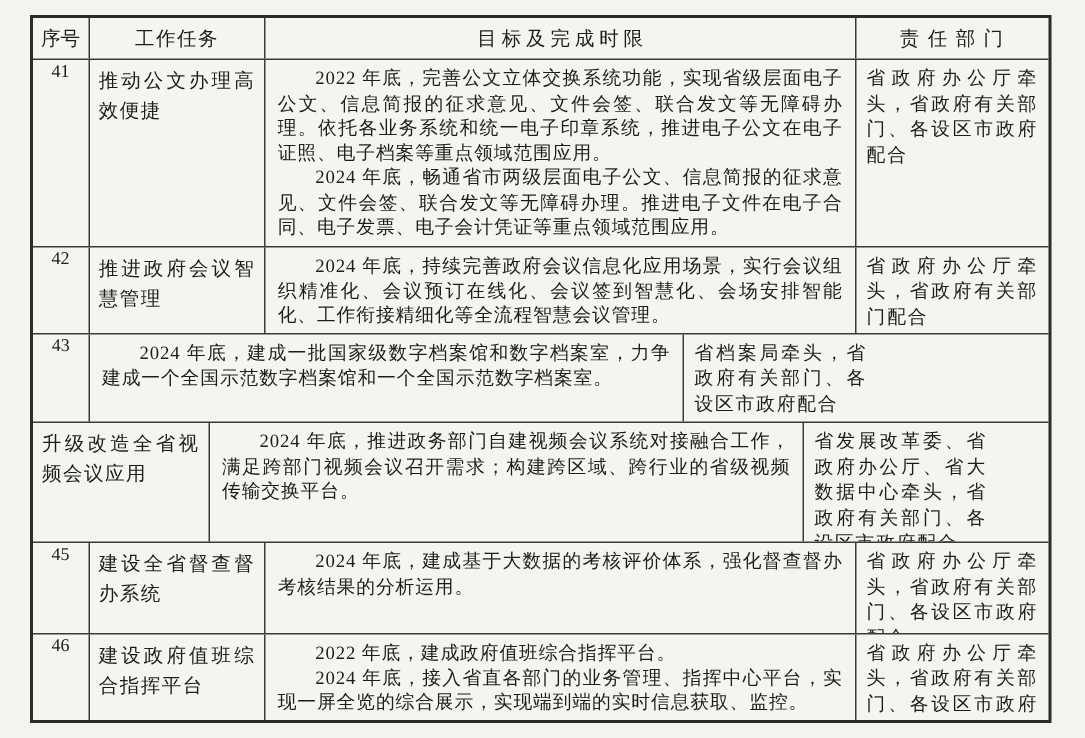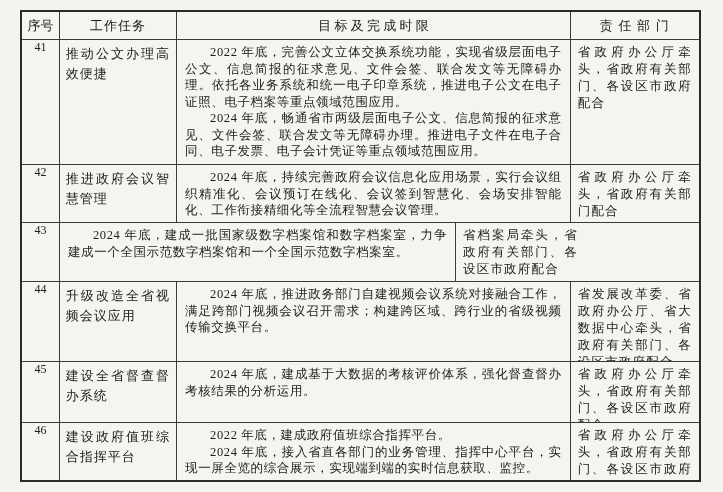--- a/index.html
+++ b/index.html
@@ -92,21 +92,20 @@
     <div class="cell c-num">43</div>
     <div class="cell c-goal">
       <div class="goal-inner">
         <p>2024 年底，建成一批国家级数字档案馆和数字档案室，力争建成一个全国示范数字档案馆和一个全国示范数字档案室。</p>
       </div>
     </div>
     <div class="cell c-dept">省档案局牵头，省政府有关部门、各设区市政府配合</div>
   </div>
 
   <div class="t-row r44">
-    <div class="cell c-num">44</div>
     <div class="cell c-task">升级改造全省视频会议应用</div>
     <div class="cell c-goal">
       <div class="goal-inner">
         <p>2024 年底，推进政务部门自建视频会议系统对接融合工作，满足跨部门视频会议召开需求；构建跨区域、跨行业的省级视频传输交换平台。</p>
       </div>
     </div>
     <div class="cell c-dept">省发展改革委、省政府办公厅、省大数据中心牵头，省政府有关部门、各设区市政府配合</div>
   </div>
 
   <div class="t-row r45">

